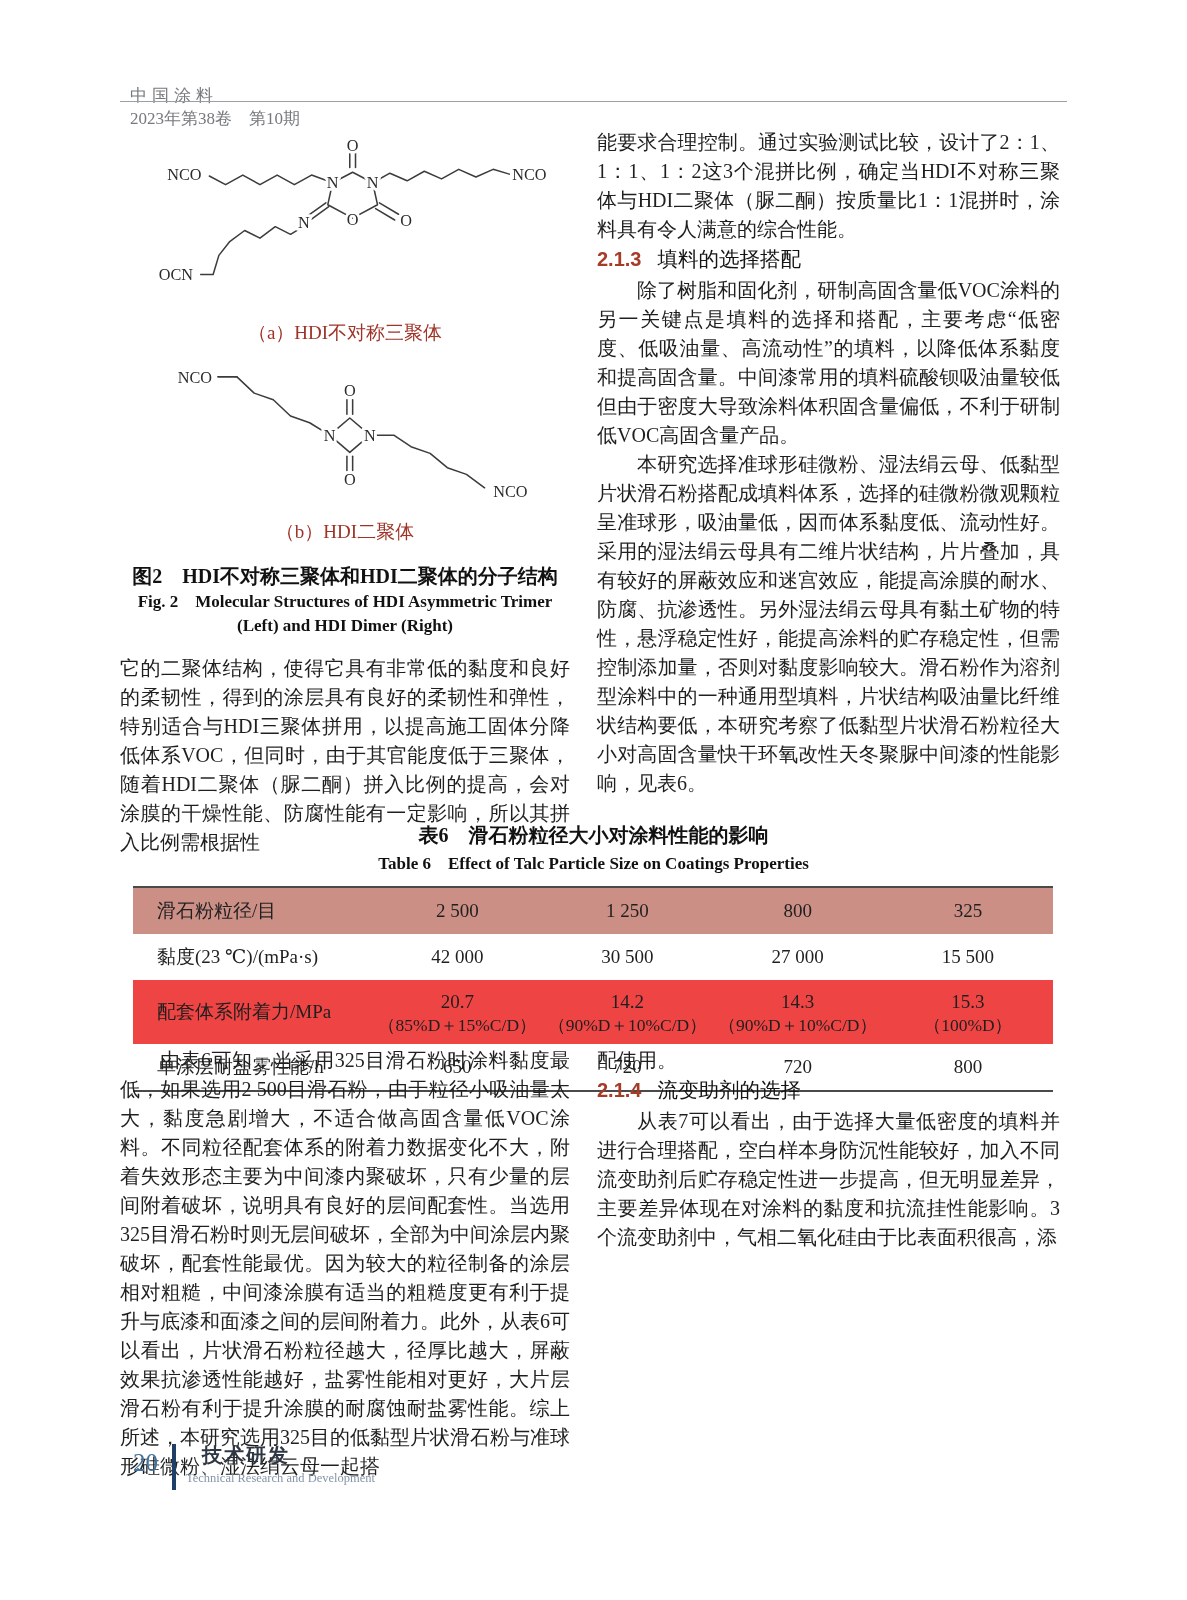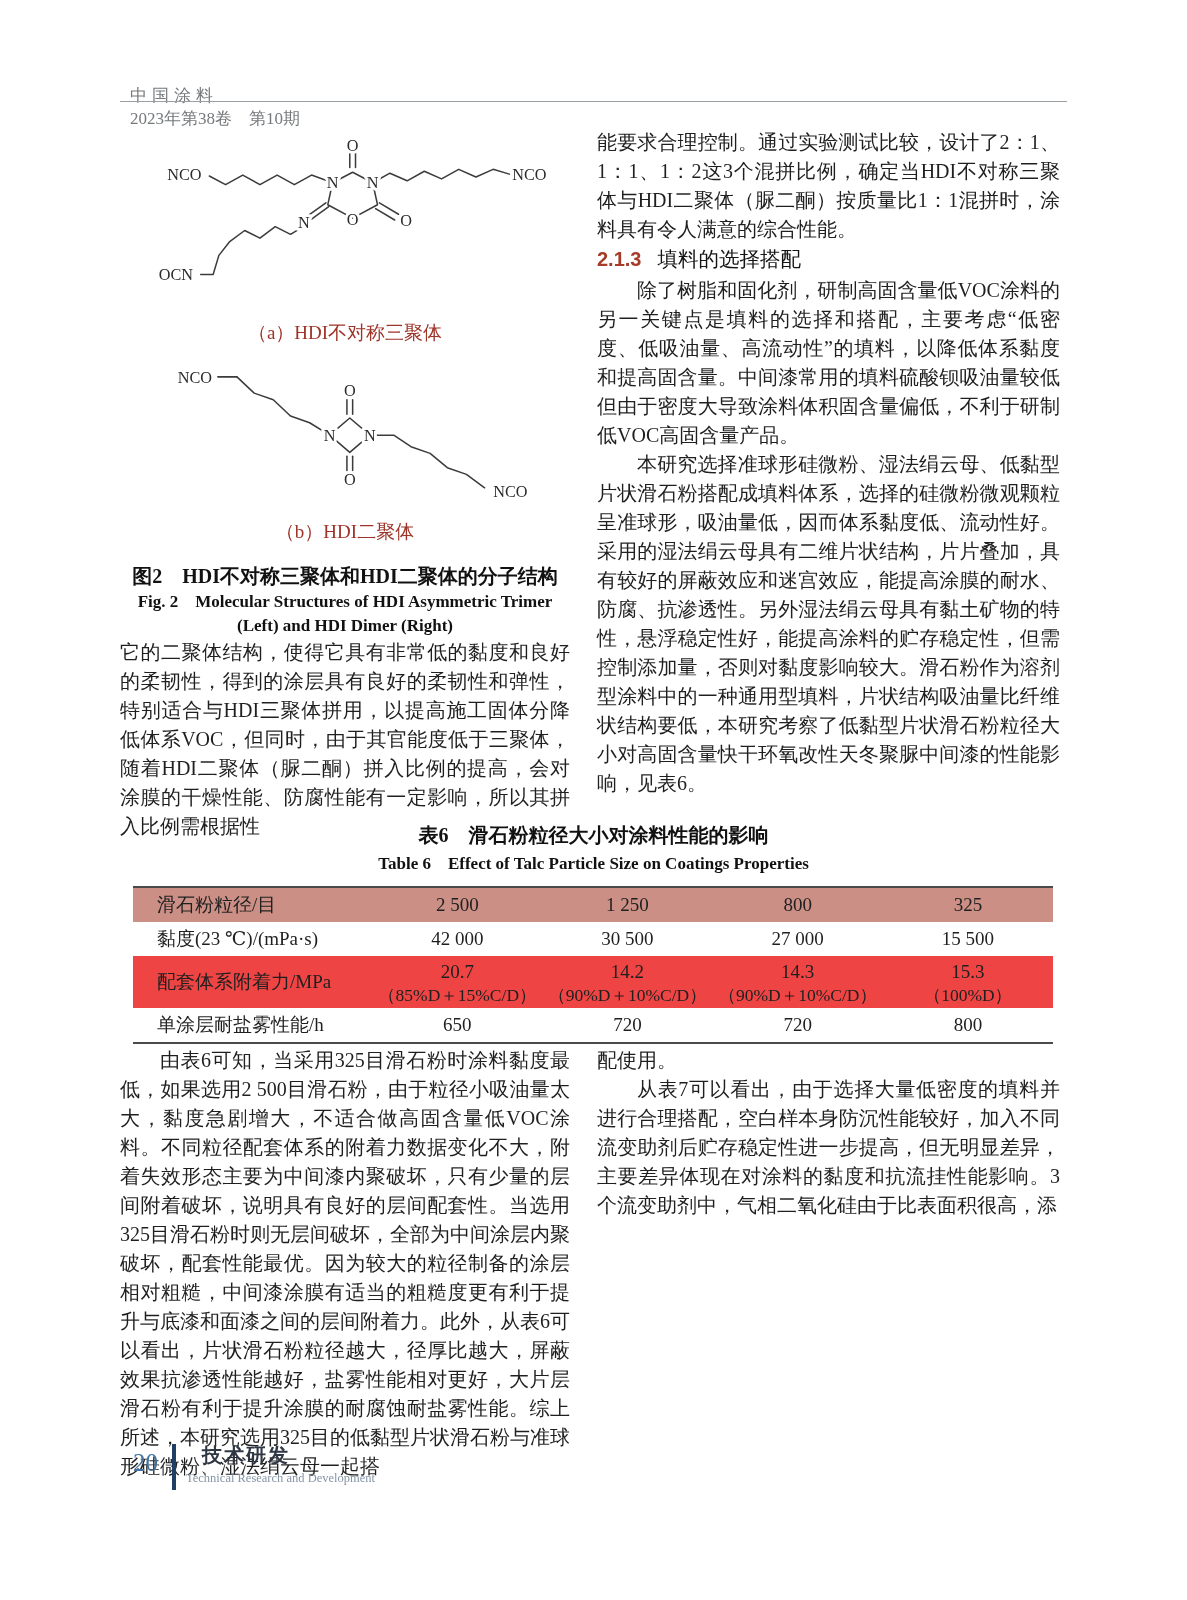--- a/index.html
+++ b/index.html
@@ -26,33 +26,33 @@
   .sec-num{font-family:"Liberation Sans","DejaVu Sans",sans-serif;font-weight:700;
            color:#a63c28;font-size:20px;margin-right:16px;}
   .sec-title{font-size:20.5px;color:#141414;}
 
   
   .figure{width:450px;text-align:center;}
   .struct{display:block;margin:6px auto 0 auto;}
   .subcap{color:#9e3328;font-size:19px;line-height:26px;margin-top:14px;font-family:"Liberation Serif",serif;}
   .figcap-cn{font-size:20px;font-weight:700;margin-top:18px;line-height:27px;color:#111;}
   .figcap-en{font-size:17px;font-weight:700;line-height:24px;color:#111;}
-  .fig-para{margin-top:0;}
+  .fig-para{margin-top:16px;}
 
   svg text{font-family:"Liberation Serif","DejaVu Serif",serif;font-size:17px;fill:#2b2b2b;
            paint-order:stroke;stroke:#ffffff;stroke-width:6px;stroke-linejoin:round;}
   svg .bond{fill:none;stroke:#3c3c3c;stroke-width:1.6;stroke-linejoin:round;stroke-linecap:round;}
 
   
   .tblsec{position:absolute;top:822px;left:120px;width:947px;}
   .tbl-title-cn{text-align:center;font-weight:700;font-size:20px;line-height:26px;color:#111;}
   .tbl-title-en{text-align:center;font-weight:700;font-size:17px;line-height:24px;color:#111;margin-top:4px;}
   table.t6{border-collapse:collapse;width:920px;margin-left:13px;margin-top:10px;
            border-top:2px solid #4a4a4a;border-bottom:2px solid #4a4a4a;}
-  table.t6 td{font-size:19px;text-align:center;padding:2px 0;height:30px;}
+  table.t6 td{font-size:19px;text-align:center;padding:8px 0;height:30px;}
   table.t6 td.lbl{text-align:left;padding-left:24px;}
   tr.rowA td{background:#cb8f86;}
   tr.rowB td{background:#ef4444;}
   td .sub{font-size:17.5px;line-height:22px;display:block;}
   td .main{display:block;line-height:24px;margin-top:2px;}
 
   
   .footer{position:absolute;left:133px;top:1442px;display:flex;align-items:flex-start;}
   .page-num{font-size:25px;color:#41719c;margin-top:7px;}
   .footer-bar{width:4px;height:46px;background:#1f3f66;margin:2px 10px 0 14px;}
@@ -189,20 +189,23 @@
       </tbody>
     </table>
   </div>
 
   <div class="cols cols-bottom">
     <div class="col-l">
       <p class="para indent">由表6可知，当采用325目滑石粉时涂料黏度最低，如果选用2 500目滑石粉，由于粒径小吸油量太大，黏度急剧增大，不适合做高固含量低VOC涂料。不同粒径配套体系的附着力数据变化不大，附着失效形态主要为中间漆内聚破坏，只有少量的层间附着破坏，说明具有良好的层间配套性。当选用325目滑石粉时则无层间破坏，全部为中间涂层内聚破坏，配套性能最优。因为较大的粒径制备的涂层相对粗糙，中间漆涂膜有适当的粗糙度更有利于提升与底漆和面漆之间的层间附着力。此外，从表6可以看出，片状滑石粉粒径越大，径厚比越大，屏蔽效果抗渗透性能越好，盐雾性能相对更好，大片层滑石粉有利于提升涂膜的耐腐蚀耐盐雾性能。综上所述，本研究选用325目的低黏型片状滑石粉与准球形硅微粉、湿法绢云母一起搭</p>
     </div>
     <div class="col-r">
       <p class="para">配使用。</p>
+      <div class="sec-heading">
+        <span class="sec-num">2.1.4</span><span class="sec-title">流变助剂的选择</span>
+      </div>
       <p class="para indent">从表7可以看出，由于选择大量低密度的填料并进行合理搭配，空白样本身防沉性能较好，加入不同流变助剂后贮存稳定性进一步提高，但无明显差异，主要差异体现在对涂料的黏度和抗流挂性能影响。3个流变助剂中，气相二氧化硅由于比表面积很高，添</p>
     </div>
   </div>
 
   <div class="footer">
     <span class="page-num">20</span>
     <span class="footer-bar"></span>
     <span>
       <div class="footer-cn">技术研发</div>
       <div class="footer-en">Technical Research and Development</div>

